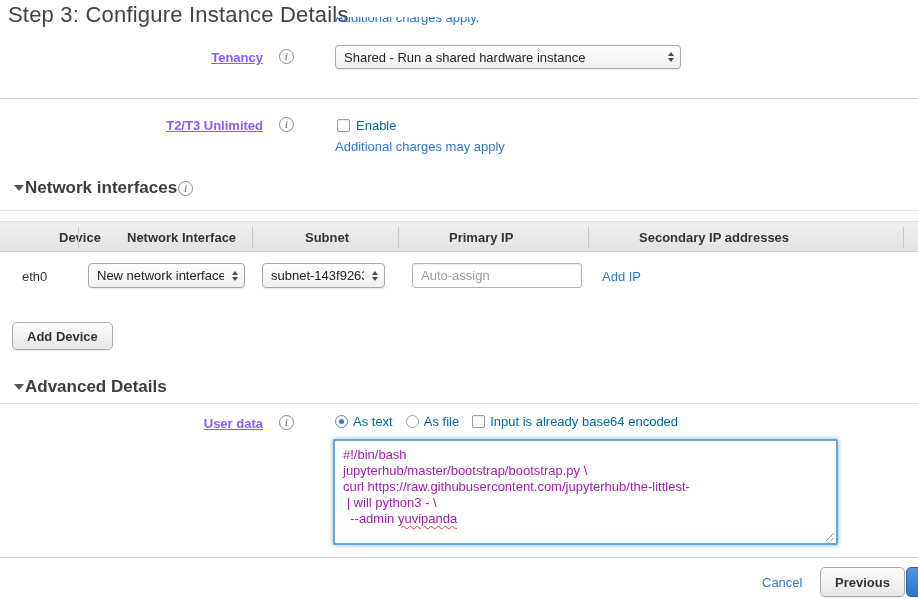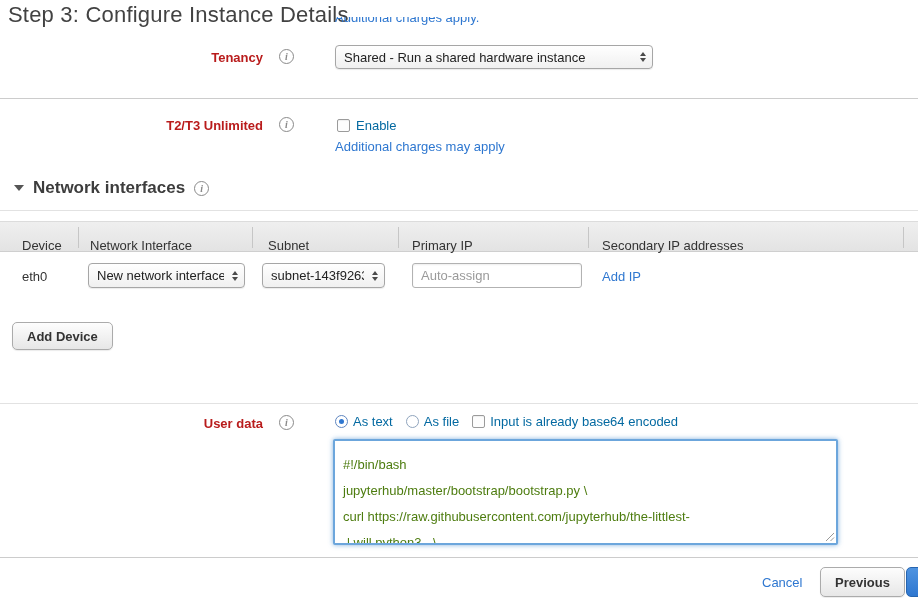--- a/index.html
+++ b/index.html
@@ -9,21 +9,21 @@
     background:#fff; font-family:"Liberation Sans", sans-serif; font-size:13px; color:#333;
   }
   .abs { position:absolute; }
 
   .page-title { left:8px; top:2px; font-size:22px; color:#424242; font-weight:400; letter-spacing:.2px; }
 
   a.lnk { color:#2e77d0; text-decoration:none; cursor:pointer; }
   .clip-link-wrap { left:335px; top:17px; height:13px; overflow:hidden; }
   .clip-link-wrap .inner { display:block; margin-top:-7px; }
 
-  .field-label { left:0; width:263px; text-align:right; font-weight:bold; color:#b91c1c; }
+  .field-label { left:0; width:263px; text-align:right; font-weight:bold; color:#8b5cf6;text-decoration:underline; }
 
   .info-icon {
     width:15px; height:15px; border:1px solid #8a8a8a; border-radius:50%;
     color:#8a8a8a; font:italic bold 10px/13px "Liberation Serif", serif;
     text-align:center; display:inline-block; background:#fff;
   }
 
   .sel {
     border:1px solid #a6a6a6; border-radius:4px;
     background:linear-gradient(#ffffff,#f0f0f0);
@@ -46,30 +46,30 @@
   }
   .radio.checked { border-color:#5f86c0; }
   .radio.checked::after {
     content:""; position:absolute; left:3px; top:3px; width:5px; height:5px;
     border-radius:50%; background:#2f77d0;
   }
 
   .hr { left:0; width:918px; height:1px; background:#cccccc; }
   .hr.light { background:#e2e2e2; }
 
-  .section-head { display:flex; align-items:center; gap:9px; cursor:pointer; }
+  .section-head { display:flex; align-items:center; gap:1px; cursor:pointer; }
   .collapse-tri { width:0; height:0; border-left:5px solid transparent; border-right:5px solid transparent; border-top:6px solid #555; }
   .section-title { font-size:17px; font-weight:bold; color:#3d3d3d; }
 
   .thead-band {
     left:0; top:221px; width:918px; height:31px;
     background:linear-gradient(#efefef,#e3e3e3);
     border-top:1px solid #dcdcdc; border-bottom:1px solid #cfcfcf;
   }
-  .th { position:absolute; top:16px; font-weight:normal; color:#333; }
+  .th { position:absolute; top:8px; font-weight:bold; color:#333;margin-left:37px; }
   .th-div { position:absolute; top:5px; width:1px; height:21px; background:#c6c6c6; }
 
   .txt-input {
     border:1px solid #b2b2b2; border-radius:3px; background:#fff;
     padding:0 8px; display:flex; align-items:center;
     box-shadow:inset 0 1px 2px rgba(0,0,0,.07);
   }
   .txt-input input { border:none; outline:none; width:100%; font:13px "Liberation Sans", sans-serif; background:transparent; }
   .txt-input input::placeholder { color:#9a9a9a; opacity:1; }
 
@@ -89,42 +89,42 @@
   .opts-row { left:335px; top:414px; display:flex; align-items:center; gap:5px; }
   .opt-label { color:#0369a1; }
   .gap-l { margin-left:8px; }
 
   .userdata-box {
     left:333px; top:439px; width:505px; height:106px;
     border:2px solid #6ca6dc; border-radius:2px;
     box-shadow:0 0 5px rgba(88,150,210,.75);
     background:#fff; padding:6px 8px; overflow:hidden; cursor:text;
   }
-  .ud-line { white-space:pre-wrap; font:13px/16px "Liberation Sans", sans-serif; color:#4d7c0f;margin-top:10px; }
+  .ud-line { white-space:pre-wrap; font:13px/16px "Liberation Sans", sans-serif; color:#a21caf; }
   .squiggle { text-decoration:underline wavy #e03c31 1px; text-underline-offset:2px; }
   .resize-handle { position:absolute; right:1px; bottom:1px; }
 
   .footer-cancel { left:762px; top:575px; font-weight:normal; }
   .footer-prev { left:820px; top:567px; height:30px; }
   .footer-next { left:906px; top:567px; height:30px; width:70px; }
 </style>
 </head>
 <body>
 
 <div class="page">
 
   <div class="abs page-title">Step 3: Configure Instance Details</div>
 
   <div class="abs clip-link-wrap">
     <a class="lnk inner">Additional charges apply.</a>
   </div>
 
   <div class="abs field-label" style="top:50px">Tenancy</div>
   <span class="abs info-icon" style="left:279px; top:49px">i</span>
-  <div class="abs sel" style="left:335px; top:45px; width:318px; height:24px">
+  <div class="abs sel" style="left:335px; top:45px; width:346px; height:24px">
     <span class="sel-text">Shared - Run a shared hardware instance</span>
     <span class="spinner">
         <span class="tri-up"></span>
         <span class="tri-down"></span>
       </span>
   </div>
 
   <div class="abs hr" style="top:98px"></div>
 
   <div class="abs field-label" style="top:118px">T2/T3 Unlimited</div>
@@ -168,20 +168,24 @@
         <span class="tri-down"></span>
       </span>
   </div>
   <div class="abs txt-input" style="left:412px; top:263px; width:170px; height:25px">
     <input type="text" placeholder="Auto-assign" style="">
   </div>
   <a class="abs lnk" style="left:602px; top:269px">Add IP</a>
 
   <button class="abs btn" style="left:12px; top:322px; height:28px">Add Device</button>
 
+  <div class="abs section-head" style="left:14px; top:377px">
+    <span class="collapse-tri"></span>
+    <span class="section-title">Advanced Details</span>
+  </div>
   <div class="abs hr light" style="top:403px"></div>
 
   <div class="abs field-label" style="top:416px">User data</div>
   <span class="abs info-icon" style="left:279px; top:415px">i</span>
 
   <div class="abs opts-row">
     <span class="radio checked"></span>
     <span class="opt-label">As text</span>
     <span class="radio gap-l"></span>
     <span class="opt-label">As file</span>

